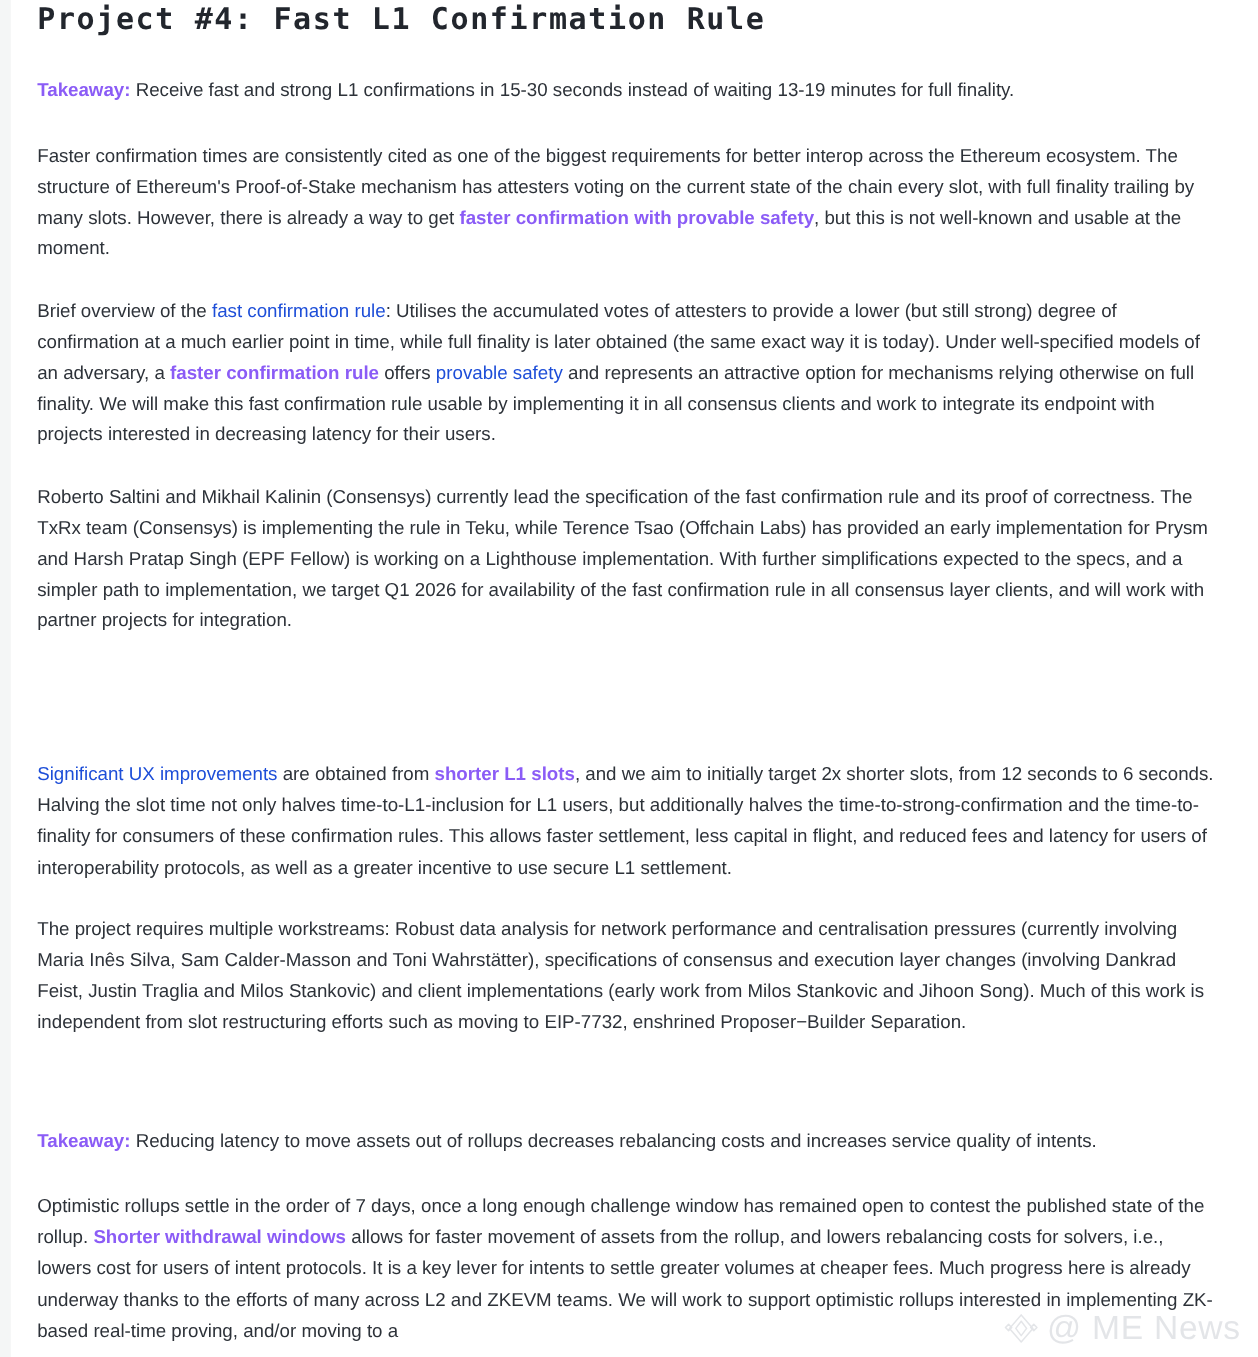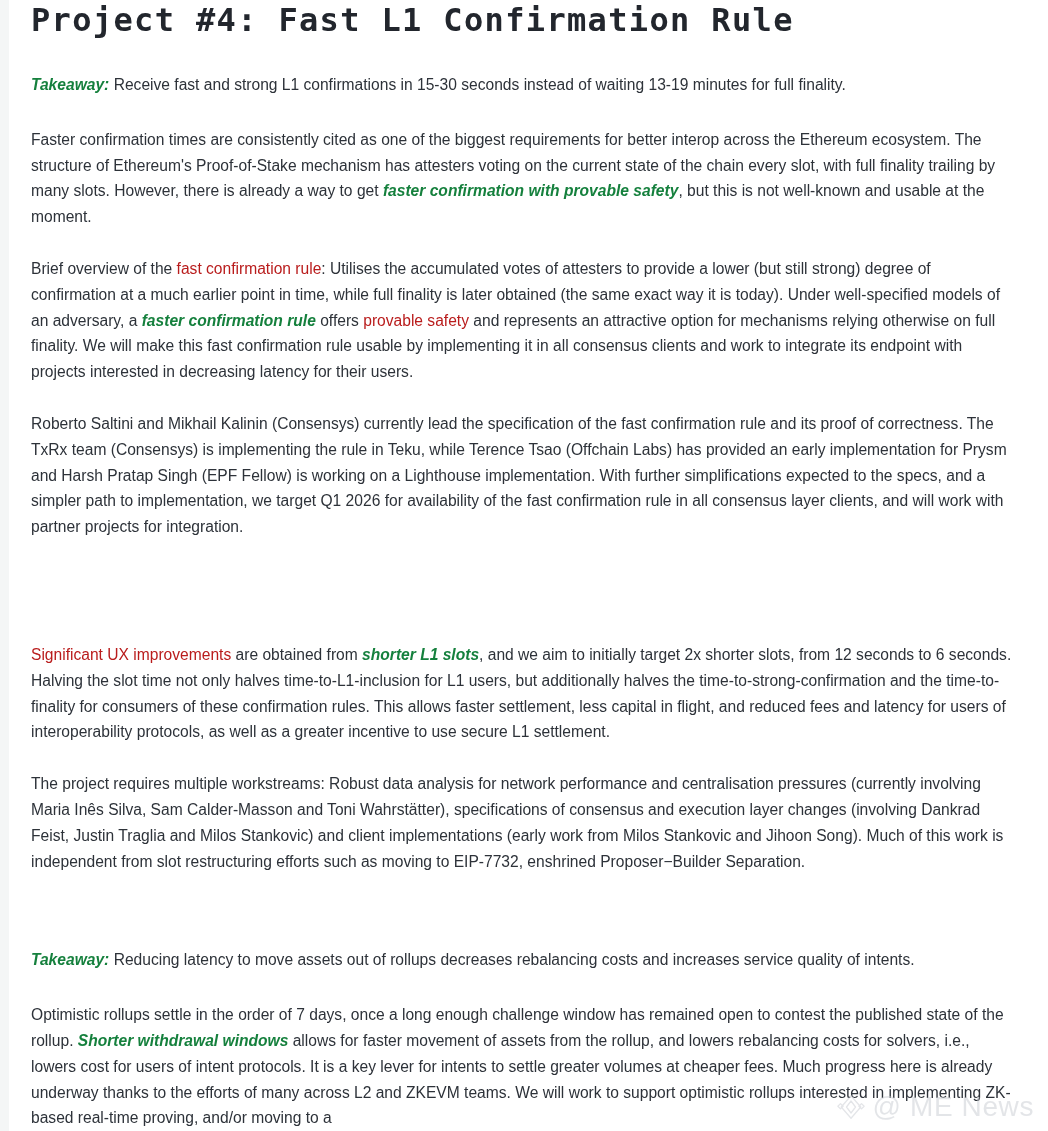--- a/index.html
+++ b/index.html
@@ -28,47 +28,46 @@
     position: absolute;
     left: 0; top: 0;
     width: 1048px;
     padding: 0 34px 0 31px;
     box-sizing: border-box;
   }
 
   h2.section-heading {
     font-family: "DejaVu Sans Mono", monospace;
     font-weight: 700;
-    font-size: 32px;
+    font-size: 25px;
     line-height: 1.25;
     letter-spacing: 1.35px;
     color: #22262d;
     margin: 0;
     padding: 0;
   }
 
   p.body-para {
     font-family: "Liberation Sans", sans-serif;
     font-size: 15.6px;
     line-height: 25.8px;
     color: #2d3239;
     margin: 0;
     padding: 0;
     text-align: left;
   }
 
   p.body-para b,
   p.body-para strong {
     font-weight: 700;
-    color: #15803d;
-    font-style: italic;
+    color: #8b5cf6;
   }
 
   a.inline-link {
-    color: #b91c1c;
+    color: #1d4ed8;
     text-decoration: none;
     margin-top: 16px;
   }
 
   
   .sp-h-to-takeaway { height: 32px; }
   .sp-takeaway-to-para { height: 29px; }
   .sp-para-to-para { height: 26px; }
   .sp-para-to-h { height: 41px; }
 

